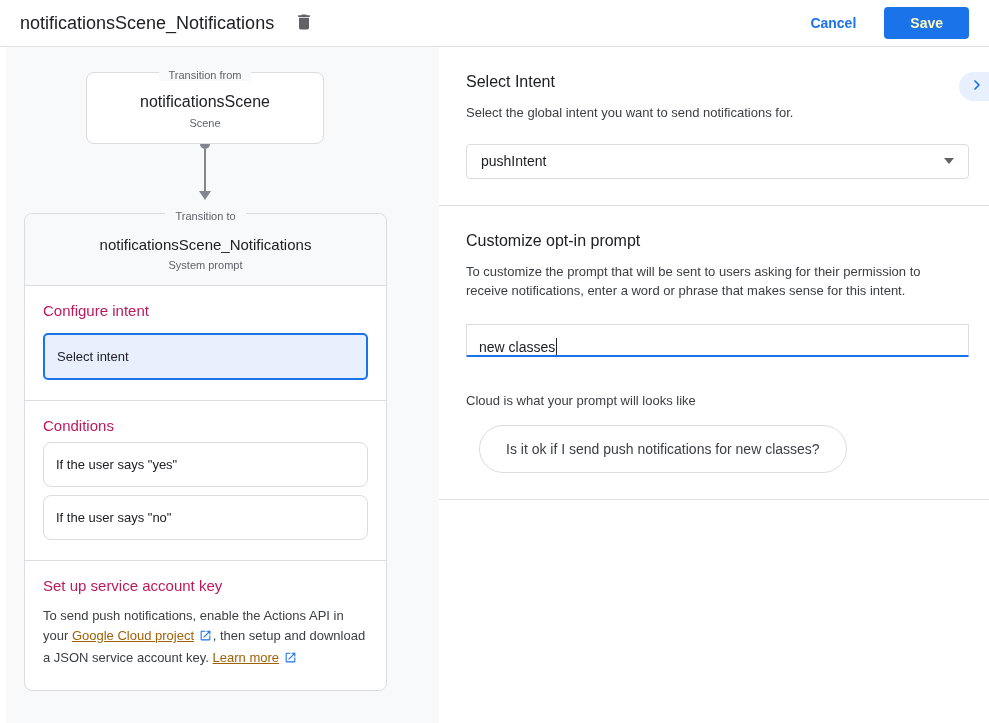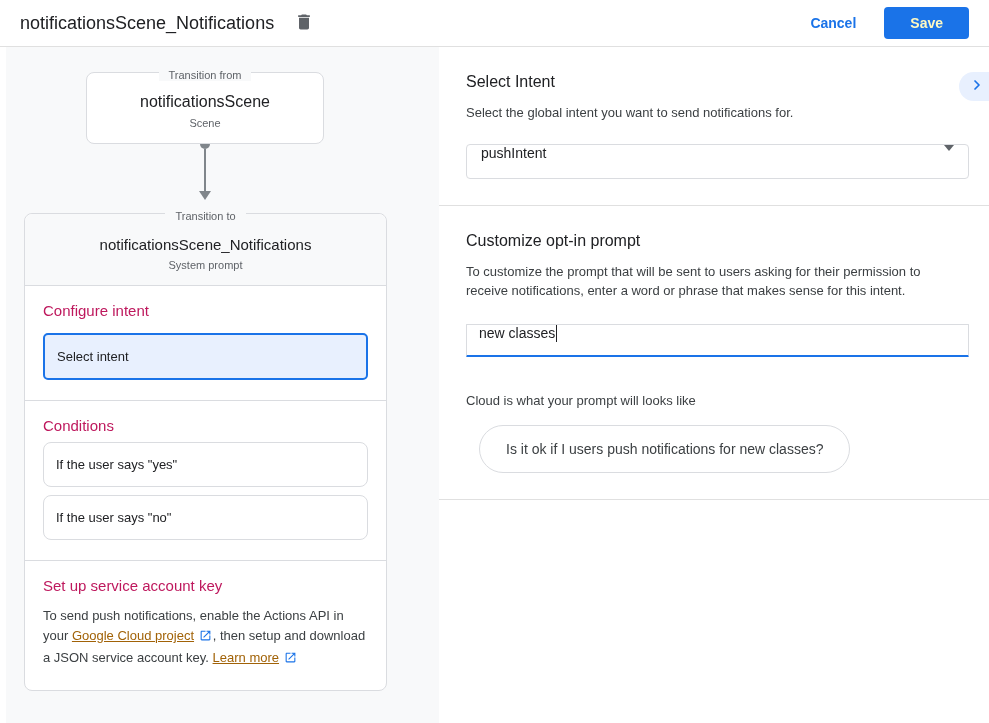--- a/index.html
+++ b/index.html
@@ -57,26 +57,26 @@
 
   
   .rp-section { position:relative; padding:26px 20px 26px 27px; border-bottom:1px solid #e0e0e0; }
   .rp-section:last-child { border-bottom:none; }
   .rp-heading { font-size:16px; font-weight:normal; color:#202124; }
   .rp-desc { margin-top:13px; font-size:13px; color:#3c4043; line-height:1.45; max-width:480px; }
   .next-btn { position:absolute; right:0; top:25px; width:30px; height:29px;
     background:#e8f0fe; border:none; border-radius:15px 0 0 15px; cursor:pointer;
     display:flex; align-items:center; justify-content:center; padding-left:6px; }
   .select-box { margin-top:21px; height:35px; border:1px solid #dadce0; border-radius:4px;
-    background:#fff; display:flex; justify-content:space-between;
+    background:#fff; display:flex; align-items:center; justify-content:space-between;
     padding:0 14px; font-size:14px; color:#202124; cursor:pointer; max-width:511px; }
   .dd-arrow { width:0; height:0; border-left:5px solid transparent; border-right:5px solid transparent;
     border-top:6px solid #5f6368; }
   .text-input { margin-top:23px; height:33px; border:1px solid #dadce0; border-bottom:2px solid #1a73e8;
-    border-radius:1px; background:#fff; display:flex; align-items:flex-start; padding:0 12px;
+    border-radius:1px; background:#fff; display:flex; align-items:flex-end; padding:0 12px;
     font-size:14px; color:#202124; max-width:511px; cursor:text; }
   .caret { width:1px; height:17px; background:#202124; margin-left:1px; }
   .preview-label { margin-top:36px; font-size:13px; color:#3c4043; }
   .prompt-chip { display:inline-block; margin:17px 0 0 13px; border:1px solid #dadce0;
     border-radius:25px; padding:15px 26px; font-size:14px; color:#3c4043; background:#fff; }
 </style>
 </head>
 <body>
 
 <div class="topbar">
@@ -165,18 +165,18 @@
     </div>
 
     <div class="rp-section">
       <div class="rp-heading">Customize opt-in prompt</div>
       <div class="rp-desc">To customize the prompt that will be sent to users asking for their permission to receive notifications, enter a word or phrase that makes sense for this intent.</div>
       <div class="text-input">
         <span>new classes</span>
         <span class="caret"></span>
       </div>
       <div class="preview-label">Cloud is what your prompt will looks like</div>
-      <div class="prompt-chip">Is it ok if I users push notifications for new classes?</div>
+      <div class="prompt-chip">Is it ok if I send push notifications for new classes?</div>
     </div>
 
     <div class="rp-section" style="border-bottom:none; height:236px;"></div>
   </div>
 </div>
 
 </body></html>

